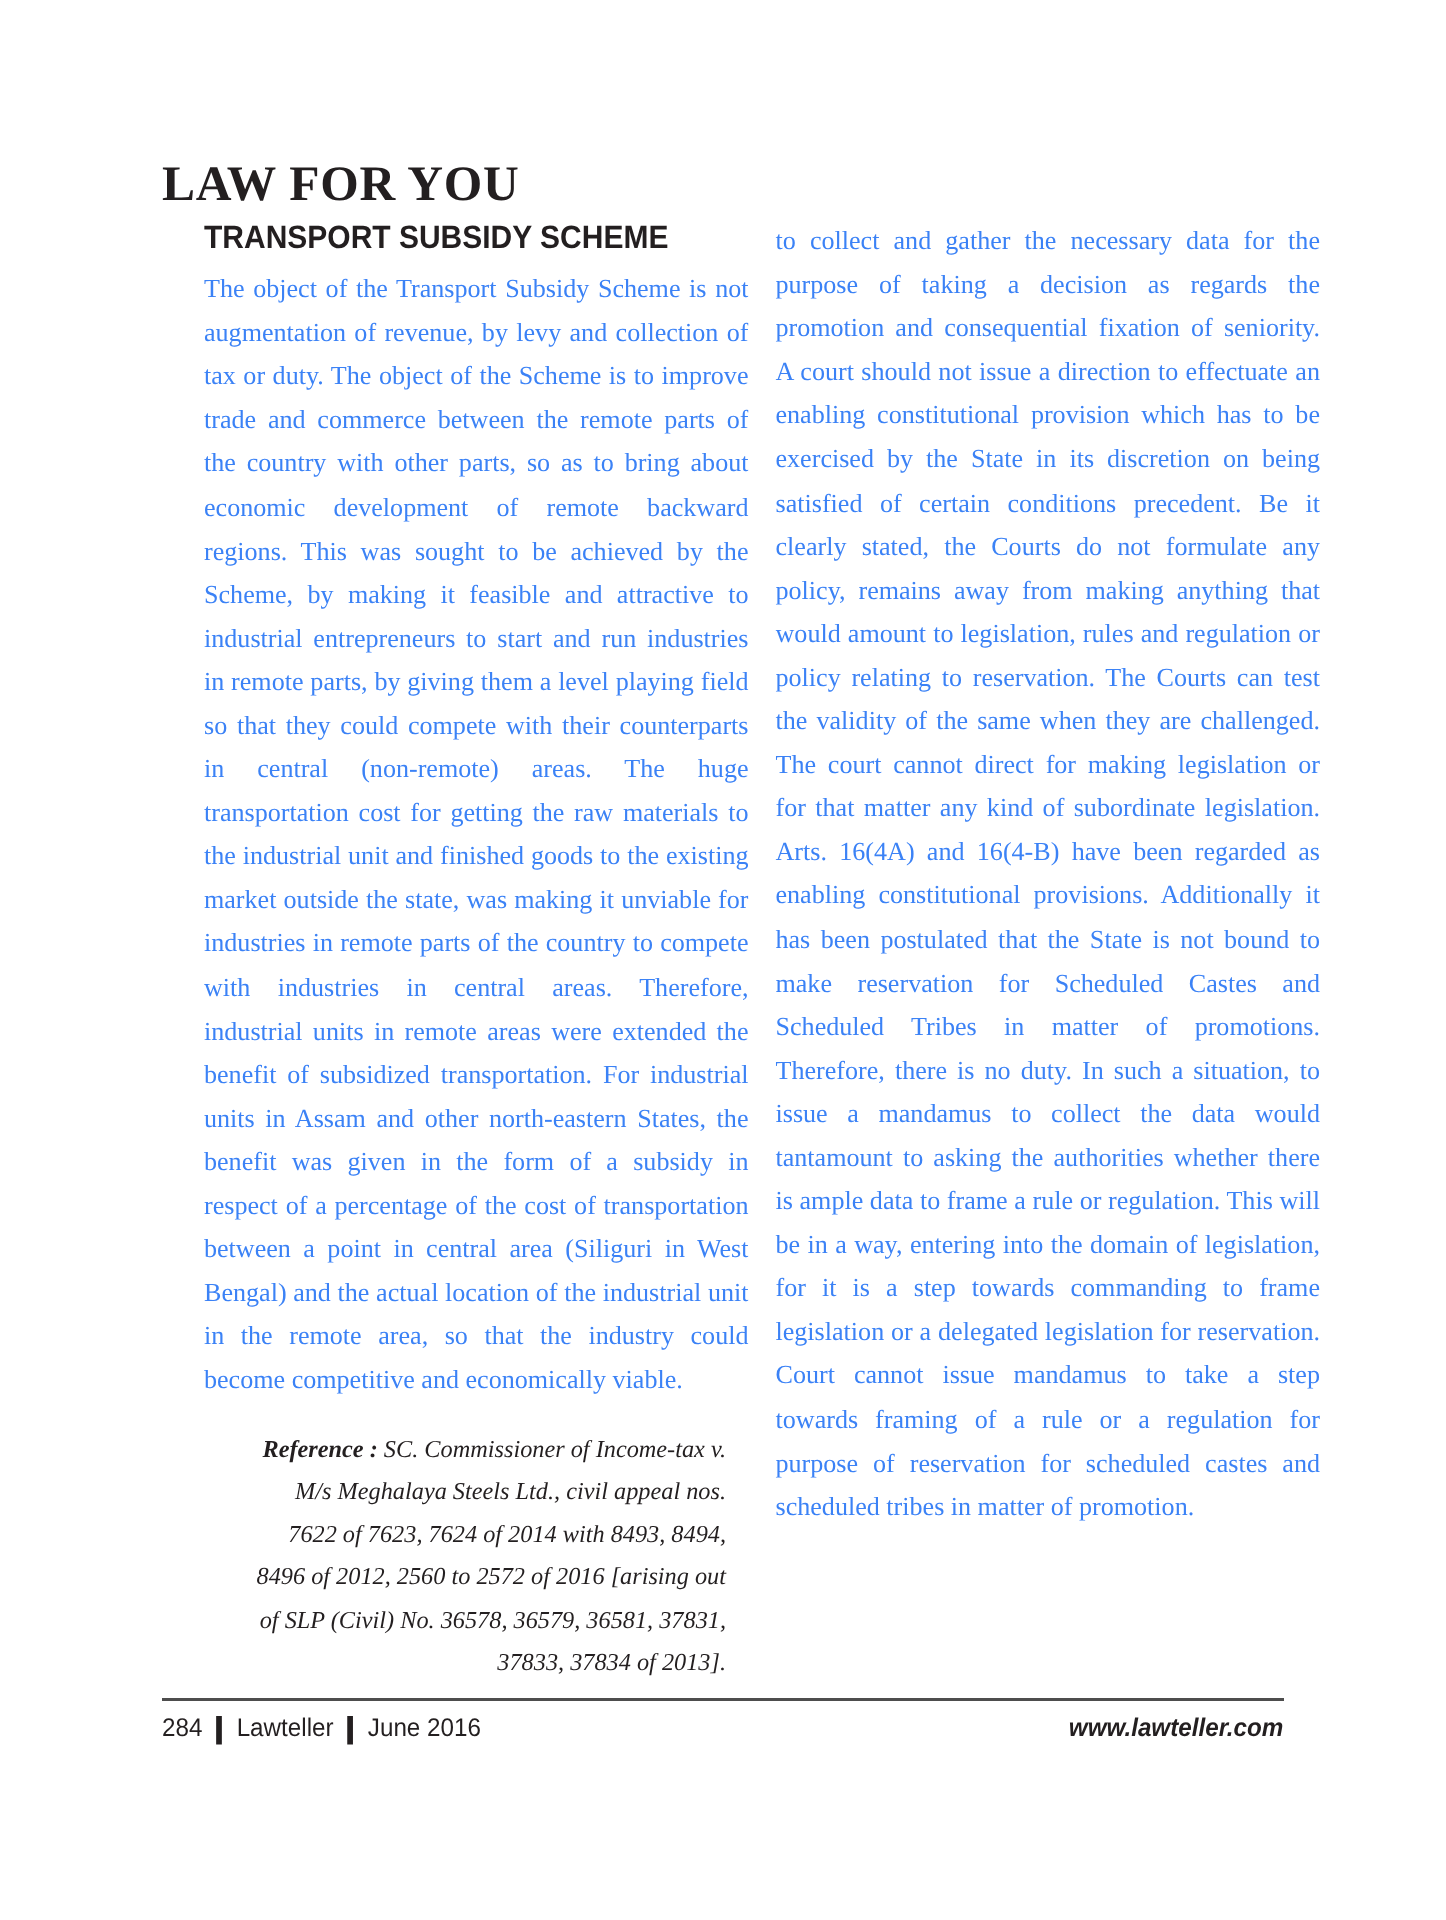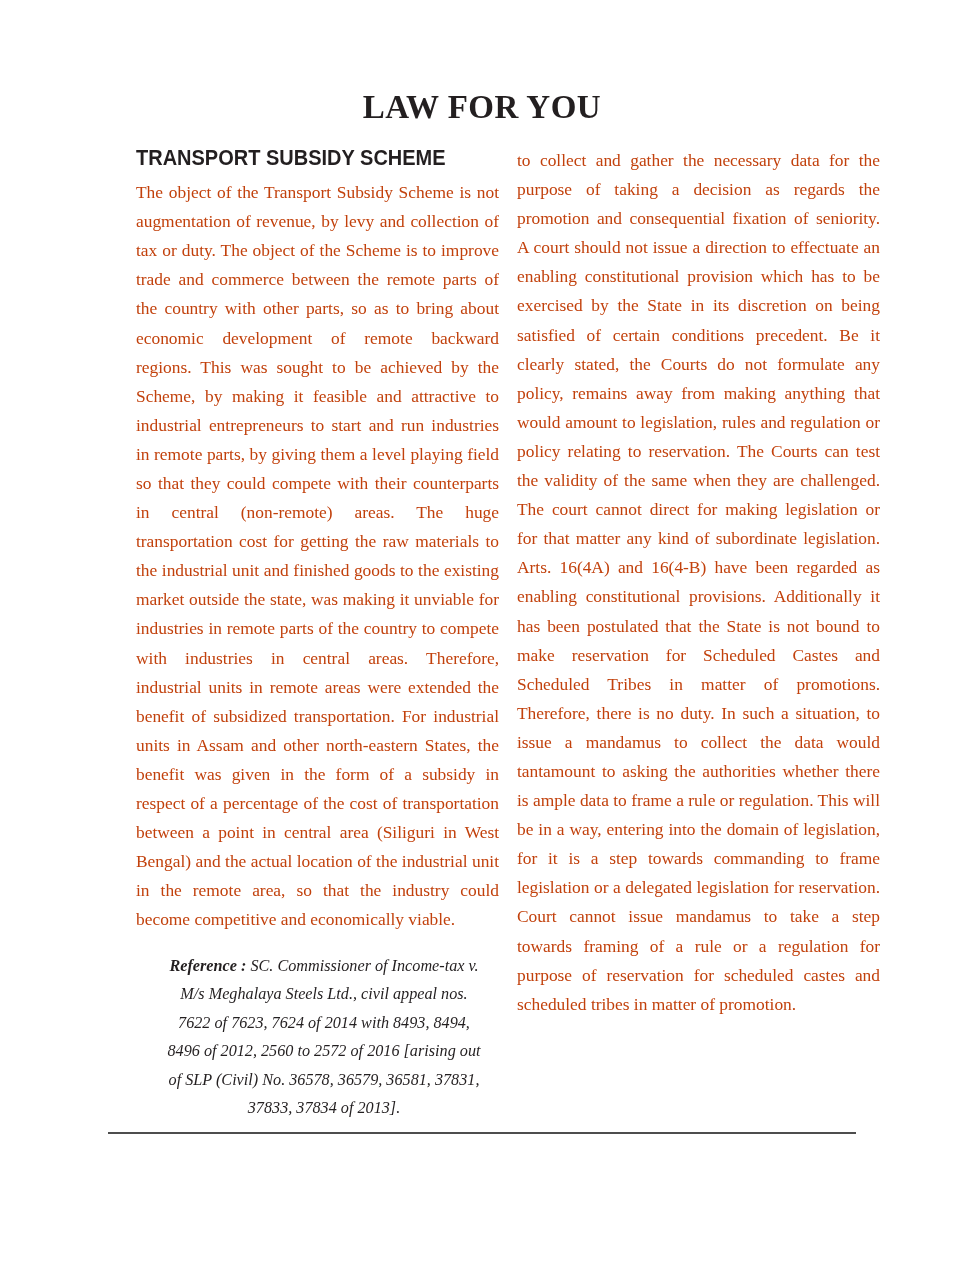--- a/index.html
+++ b/index.html
@@ -21,23 +21,22 @@
     left: 0;
     top: 0;
     width: 964px;
     height: 1280px;
   }
 
   
   .masthead {
     position: absolute;
     left: 108px;
-    top: 90px;
+    top: 106px;
     width: 748px;
-    text-align: center;
   }
   .masthead-title {
     font-family: "Liberation Serif", "DejaVu Serif", serif;
     font-weight: bold;
     font-size: 33px;
     letter-spacing: 0.5px;
     line-height: 1.05;
     color: #231f20;
   }
 
@@ -73,29 +72,29 @@
     margin: 0 0 8px 0;
   }
 
   
   .body-par {
     font-size: 17.4px;
     line-height: 29.1px;
     text-align: justify;
     text-justify: inter-word;
     margin: 0;
-    color: #c2410c;
+    color: #3b82f6;
   }
 
   
   .reference {
     font-size: 16.2px;
     line-height: 28.5px;
     font-style: italic;
-    text-align: center;
+    text-align: right;
     margin: 17px 0 0 28px;
     width: 320px;
     color: #231f20;
   }
   .reference .ref-label {
     font-weight: bold;
     font-style: italic;
   }
 
   
@@ -174,14 +173,24 @@
     <div class="col col-right">
 
       <p class="body-par">to collect and gather the necessary data for the purpose of taking a decision as regards the promotion and consequential fixation of seniority. A court should not issue a direction to effectuate an enabling constitutional provision which has to be exercised by the State in its discretion on being satisfied of certain conditions precedent. Be it clearly stated, the Courts do not formulate any policy, remains away from making anything that would amount to legislation, rules and regulation or policy relating to reservation. The Courts can test the validity of the same when they are challenged. The court cannot direct for making legislation or for that matter any kind of subordinate legislation. Arts. 16(4A) and 16(4-B) have been regarded as enabling constitutional provisions. Additionally it has been postulated that the State is not bound to make reservation for Scheduled Castes and Scheduled Tribes in matter of promotions. Therefore, there is no duty. In such a situation, to issue a mandamus to collect the data would tantamount to asking the authorities whether there is ample data to frame a rule or regulation. This will be in a way, entering into the domain of legislation, for it is a step towards commanding to frame legislation or a delegated legislation for reservation. Court cannot issue mandamus to take a step towards framing of a rule or a regulation for purpose of reservation for scheduled castes and scheduled tribes in matter of promotion.</p>
 
 
     </div>
   </div>
 
   <div class="footer-rule"></div>
 
+  <div class="footer">
+    <div class="footer-left">
+      <span>284</span>
+      <span class="footer-sep"></span>
+      <span>Lawteller</span>
+      <span class="footer-sep"></span>
+      <span>June 2016</span>
+    </div>
+    <div class="footer-right">www.lawteller.com</div>
+  </div>
 
 </div>
 
 </body></html>

